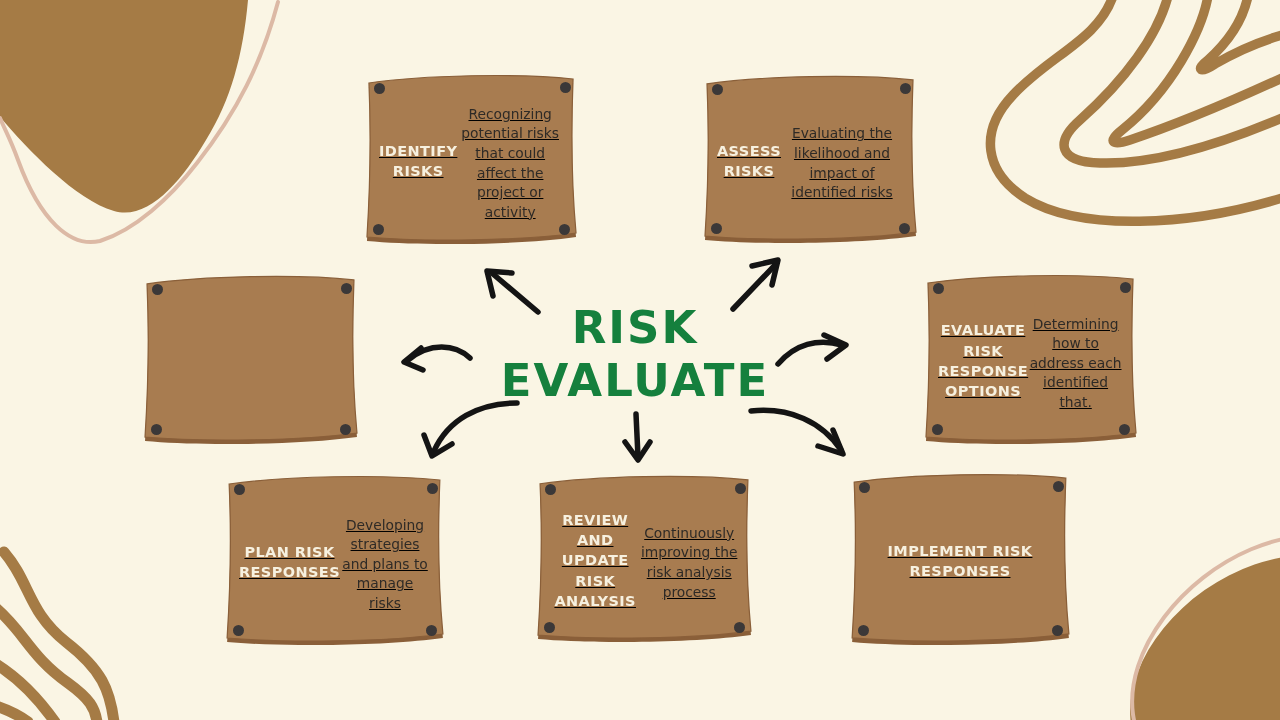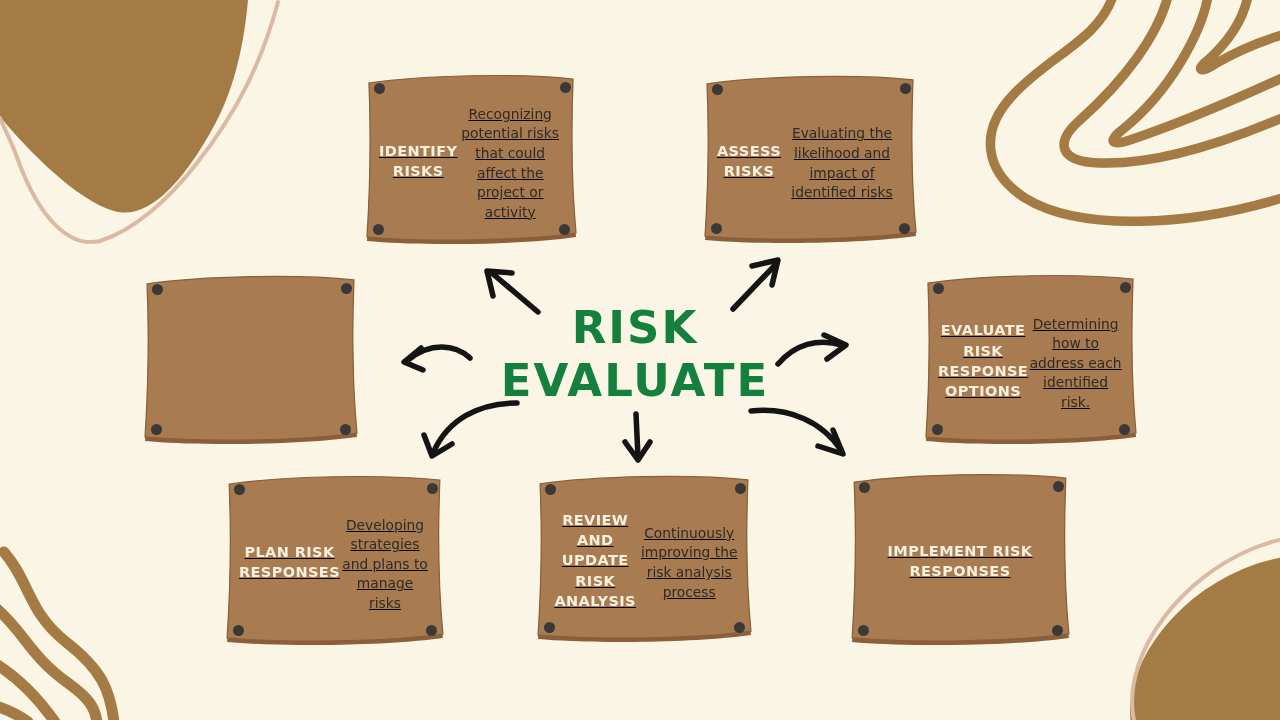--- a/index.html
+++ b/index.html
@@ -165,21 +165,21 @@
   <svg class="card-bg" viewBox="0 0 220 174" preserveAspectRatio="none">
     <path d="M7,13 C62,5 158,3 213,9 C211,60 212,120 216,163 C160,171 60,172 5,167 C8,120 9,60 7,13 Z" fill="#8A5F39" transform="translate(0,4)"></path>
     <path d="M7,13 C62,5 158,3 213,9 C211,60 212,120 216,163 C160,171 60,172 5,167 C8,120 9,60 7,13 Z" fill="#A87C50" stroke="#8A5F39" stroke-width="1.2"></path>
   </svg>
   <span class="pin tl"></span>
   <span class="pin tr"></span>
   <span class="pin bl"></span>
   <span class="pin br"></span>
   <div class="card-content">
     <div class="card-heading">EVALUATE RISK RESPONSE OPTIONS</div>
-    <div class="card-body">Determining how to address each identified risk.</div>
+    <div class="card-body">Determining how to address each identified that.</div>
   </div>
 </div>
 
 <div class="card" style="left:222px; top:471px; width:225px; height:174px;">
   <svg class="card-bg" viewBox="0 0 220 174" preserveAspectRatio="none">
     <path d="M7,13 C62,5 158,3 213,9 C211,60 212,120 216,163 C160,171 60,172 5,167 C8,120 9,60 7,13 Z" fill="#8A5F39" transform="translate(0,4)"></path>
     <path d="M7,13 C62,5 158,3 213,9 C211,60 212,120 216,163 C160,171 60,172 5,167 C8,120 9,60 7,13 Z" fill="#A87C50" stroke="#8A5F39" stroke-width="1.2"></path>
   </svg>
   <span class="pin tl"></span>
   <span class="pin tr"></span>

